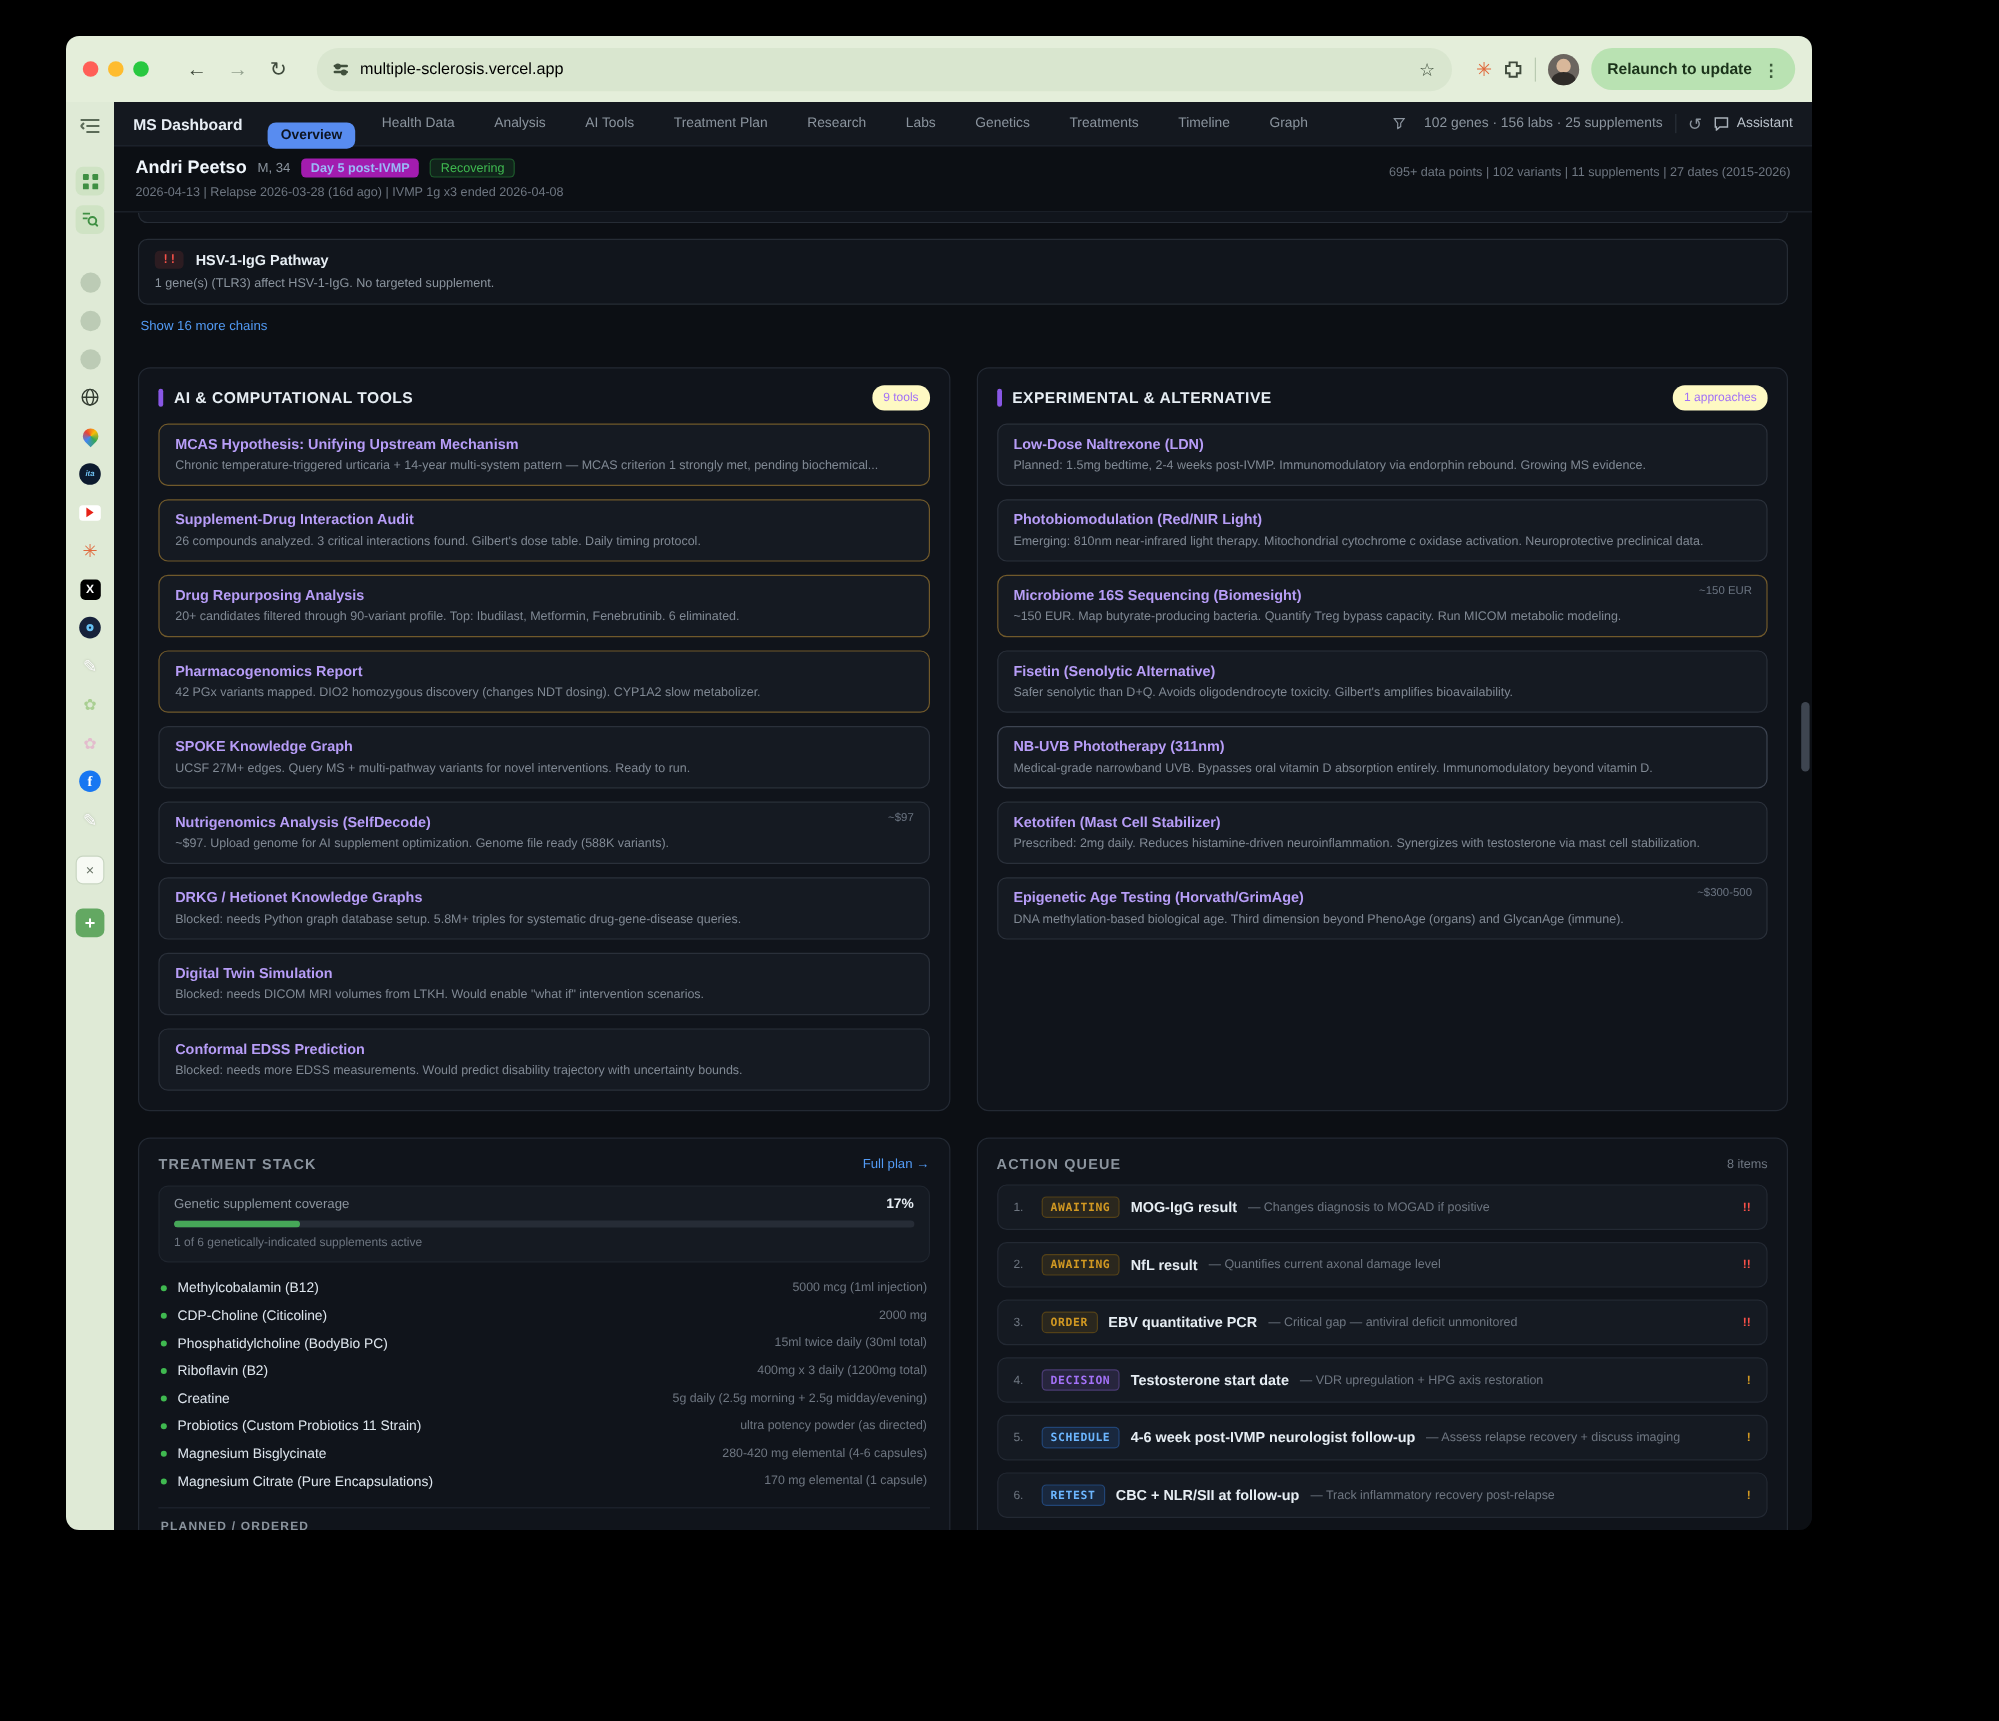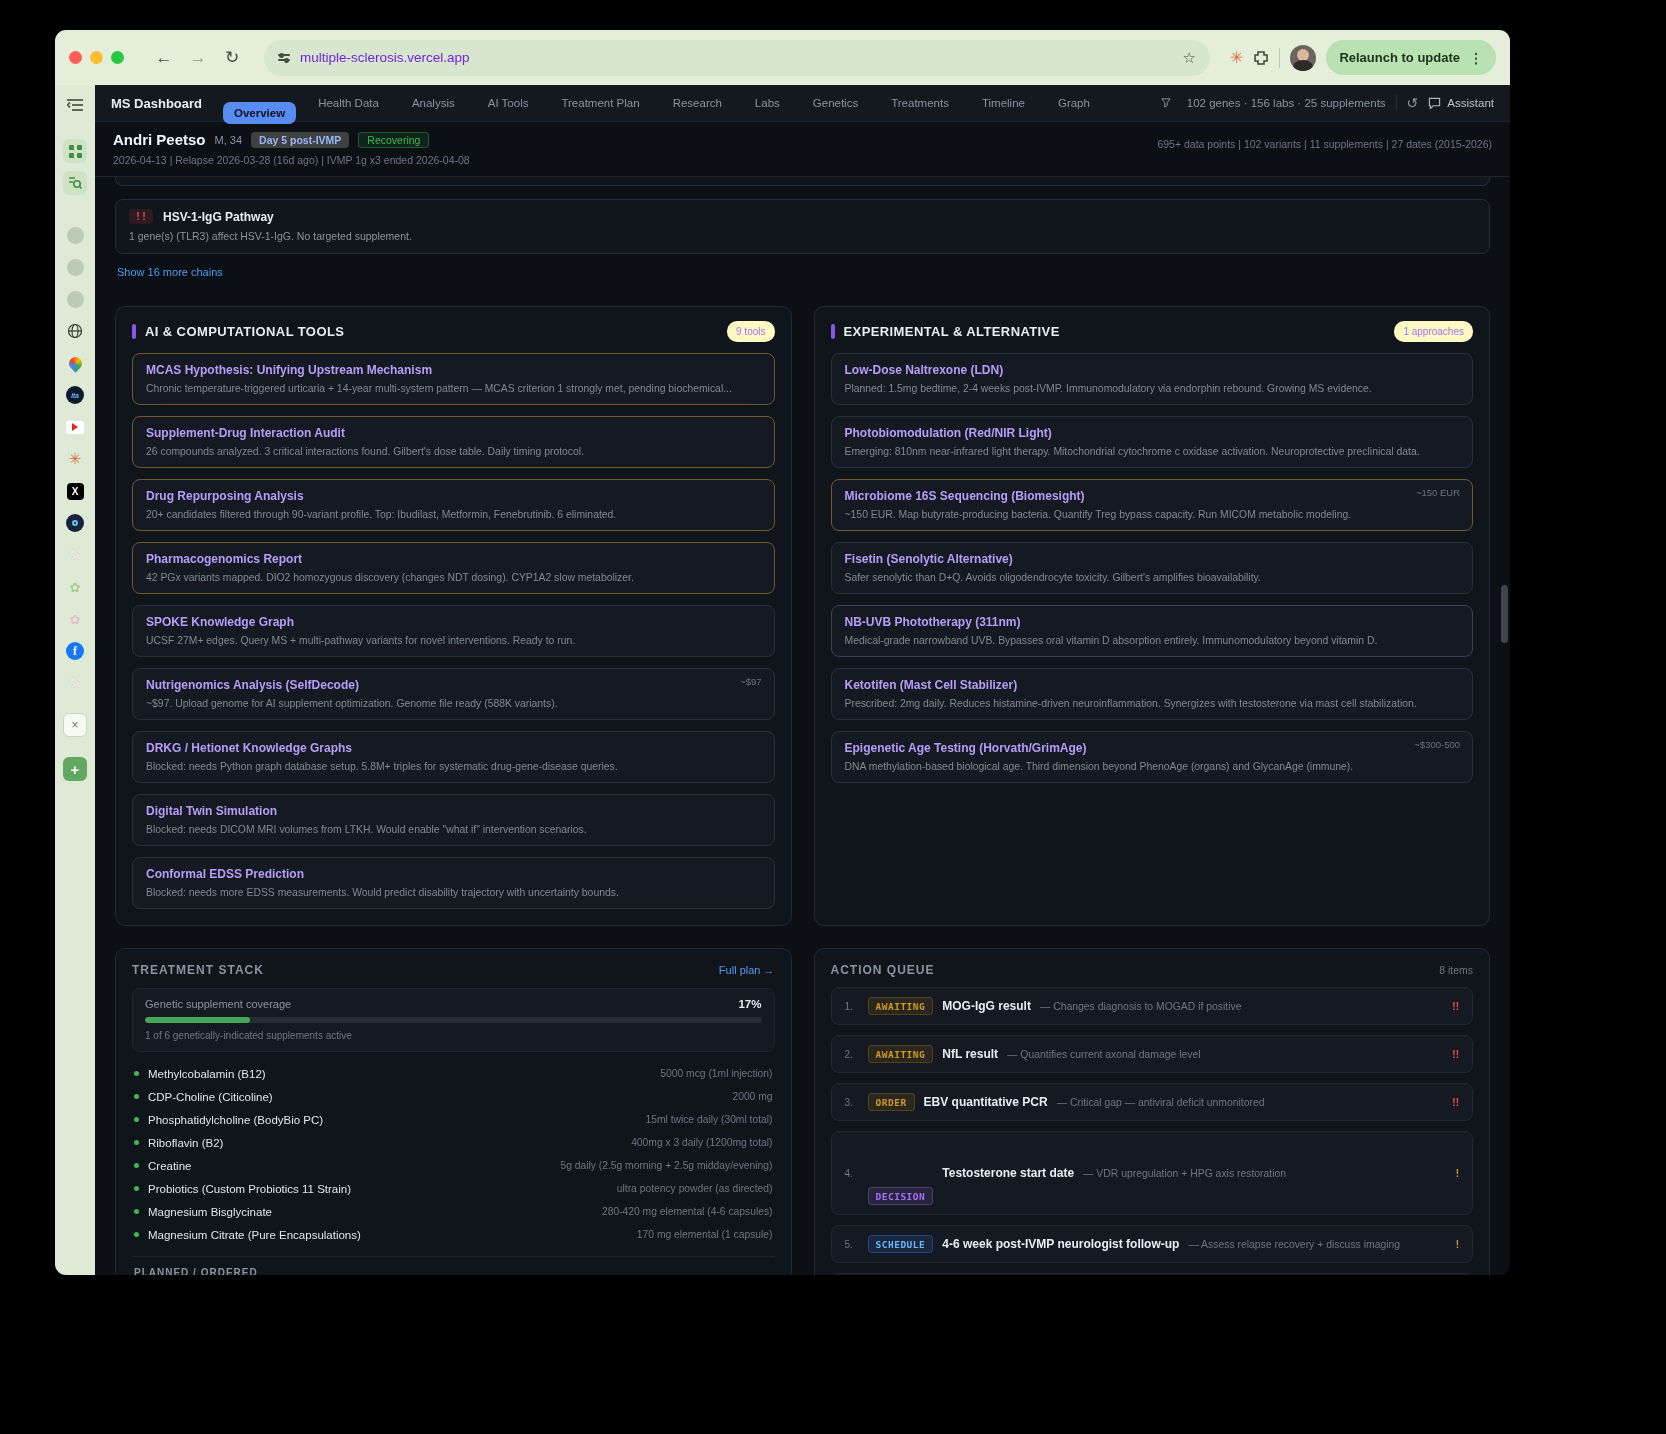--- a/index.html
+++ b/index.html
@@ -10,21 +10,21 @@
 
   
   .toolbar { height:55px; background:#e4eeda; display:flex; align-items:center; padding:0 14px; gap:10px; }
   .lights { display:flex; gap:8px; margin-right:18px; }
   .light { width:13px; height:13px; border-radius:50%; }
   .l-red{background:#ff5f57;} .l-yel{background:#febc2e;} .l-grn{background:#28c840;}
   .navbtn { font-size:17px; color:#3f4a3c; width:24px; text-align:center; cursor:default; }
   .navbtn.dim { color:#93a18e; }
   .urlbar { flex:1; height:36px; background:#d9e6cf; border-radius:18px; display:flex; align-items:center;
             padding:0 14px; margin:0 10px; gap:10px; }
-  .url-text { font-size:13.5px; color:#6d28d9; }
+  .url-text { font-size:13.5px; color:#000000; }
   .urlbar .spacer { flex:1; }
   .star { font-size:15px; color:#41503d; }
   .ext-spark { color:#e0693c; font-size:16px; }
   .tb-sep { width:1px; height:20px; background:#b9cab1; }
   .avatar { width:26px; height:26px; border-radius:50%; background:#6b655f; position:relative; overflow:hidden; }
   .avatar::before { content:""; position:absolute; left:7px; top:4px; width:12px; height:12px; border-radius:50%; background:#d8b79a; }
   .avatar::after { content:""; position:absolute; left:3px; top:15px; width:20px; height:14px; border-radius:50%; background:#2e2b28; }
   .relaunch { background:#b9e2b2; border-radius:18px; height:35px; display:flex; align-items:center;
               padding:0 13px; font-size:13px; font-weight:bold; color:#1b331a; gap:9px; }
   .relaunch .dots { font-size:14px; color:#3c5a3a; }
@@ -67,21 +67,21 @@
   .nav-stats { display:flex; align-items:center; gap:16px; color:#8b949e; font-size:11.5px; }
   .nav-sep { width:1px; height:16px; background:#2a3038; }
   .refresh { color:#8b949e; font-size:14px; }
   .assistant { display:flex; align-items:center; gap:6px; color:#bac2cb; font-size:11.5px; }
 
   
   .patientbar { padding:9px 18px 10px; border-bottom:1px solid #1f252d; position:relative; }
   .p-row1 { display:flex; align-items:center; gap:9px; }
   .p-name { font-size:15px; font-weight:bold; color:#f0f6fc; }
   .p-sexage { font-size:11px; color:#8b949e; }
-  .p-badge-blue { background:#404040; color:#9bb8f7; font-size:10.5px; font-weight:bold; padding:2px 8px; border-radius:4px; }
+  .p-badge-blue { background:#a21caf; color:#9bb8f7; font-size:10.5px; font-weight:bold; padding:2px 8px; border-radius:4px; }
   .p-badge-green { background:rgba(46,160,67,.15); color:#3fb950; border:1px solid rgba(46,160,67,.45);
                    font-size:10.5px; padding:1px 8px; border-radius:4px; }
   .p-meta { margin-top:6px; font-size:10.5px; color:#6e7681; }
   .p-right { position:absolute; right:18px; top:16px; font-size:10.5px; color:#6e7681; }
 
   
   .scroll { padding:0 20px; position:relative; }
   .sliver { height:9px; background:#11151c; border:1px solid #262c35; border-top:none; border-radius:0 0 8px 8px; }
   .alert-card { margin-top:13px; background:#11151c; border:1px solid #262c35; border-radius:8px; padding:9px 13px 11px; }
   .alert-head { display:flex; align-items:center; gap:10px; }
@@ -123,21 +123,21 @@
   .supp-dose { margin-left:auto; font-size:10.3px; color:#6e7681; }
   .planned-sec { margin-top:10px; border-top:1px solid #1f252e; padding-top:10px; }
   .planned-label { font-size:10px; font-weight:bold; color:#8b949e; letter-spacing:1px; margin:0 0 4px 2px; }
 
   .qitem { margin-top:10px; background:#151a22; border:1px solid #232933; border-radius:8px; padding:9px 13px;
            display:flex; align-items:center; gap:9px; }
   .q-num { font-size:10px; color:#6e7681; width:14px; flex-shrink:0; }
   .q-badge { font-family:"DejaVu Sans Mono",monospace; font-size:9.5px; font-weight:bold; padding:2.5px 7px;
              border-radius:4px; letter-spacing:.5px; flex-shrink:0; }
   .b-amber { color:#d29922; background:rgba(187,128,9,.13); border:1px solid rgba(187,128,9,.3); }
-  .b-purple { color:#a371f7; background:rgba(163,113,247,.13); border:1px solid rgba(163,113,247,.3);margin-top:46px; }
+  .b-purple { color:#a371f7; background:rgba(163,113,247,.13); border:1px solid rgba(163,113,247,.3); }
   .b-blue { color:#6cb6ff; background:rgba(56,139,253,.13); border:1px solid rgba(56,139,253,.3); }
   .q-title { font-size:12px; font-weight:bold; color:#e6edf3; white-space:nowrap; flex-shrink:0; }
   .q-desc { font-size:10.4px; color:#6e7681; white-space:nowrap; overflow:hidden; text-overflow:ellipsis; }
   .q-mark { margin-left:auto; font-size:10px; font-weight:bold; flex-shrink:0; }
   .m-red { color:#f85149; } .m-amber { color:#d29922; }
 
   .scrollthumb { position:absolute; right:2px; top:500px; width:7px; height:58px; background:#3e4550; border-radius:4px; }
 
   svg { display:block; }
 </style>

